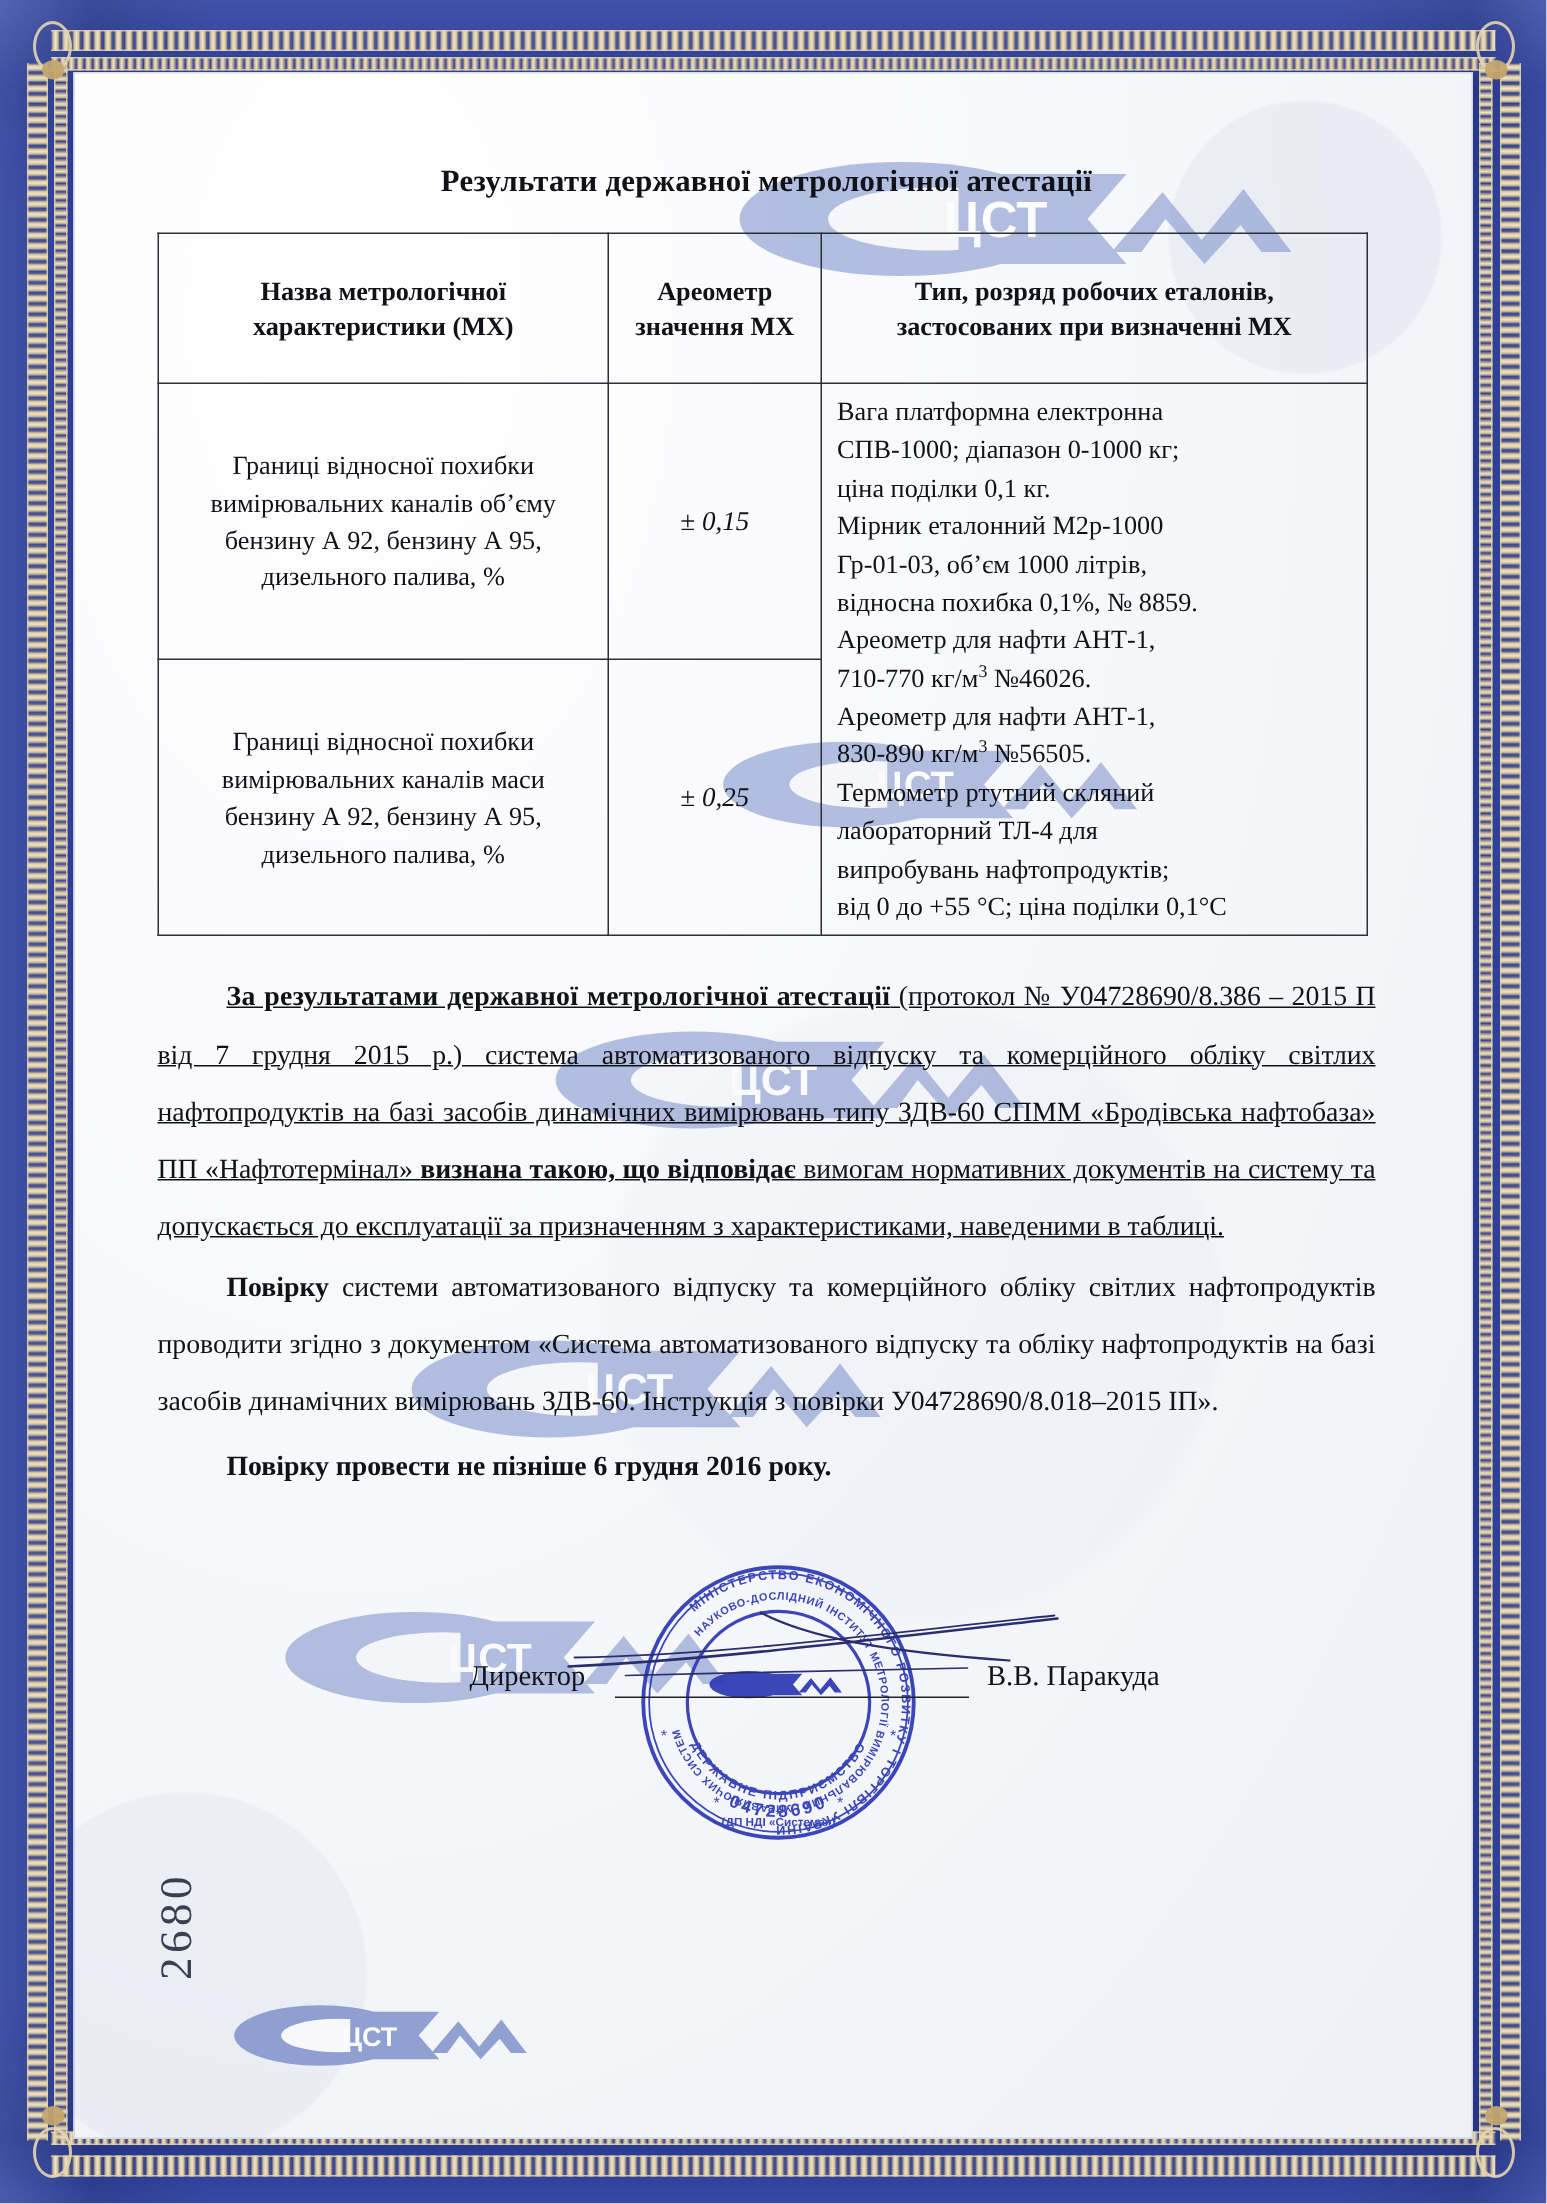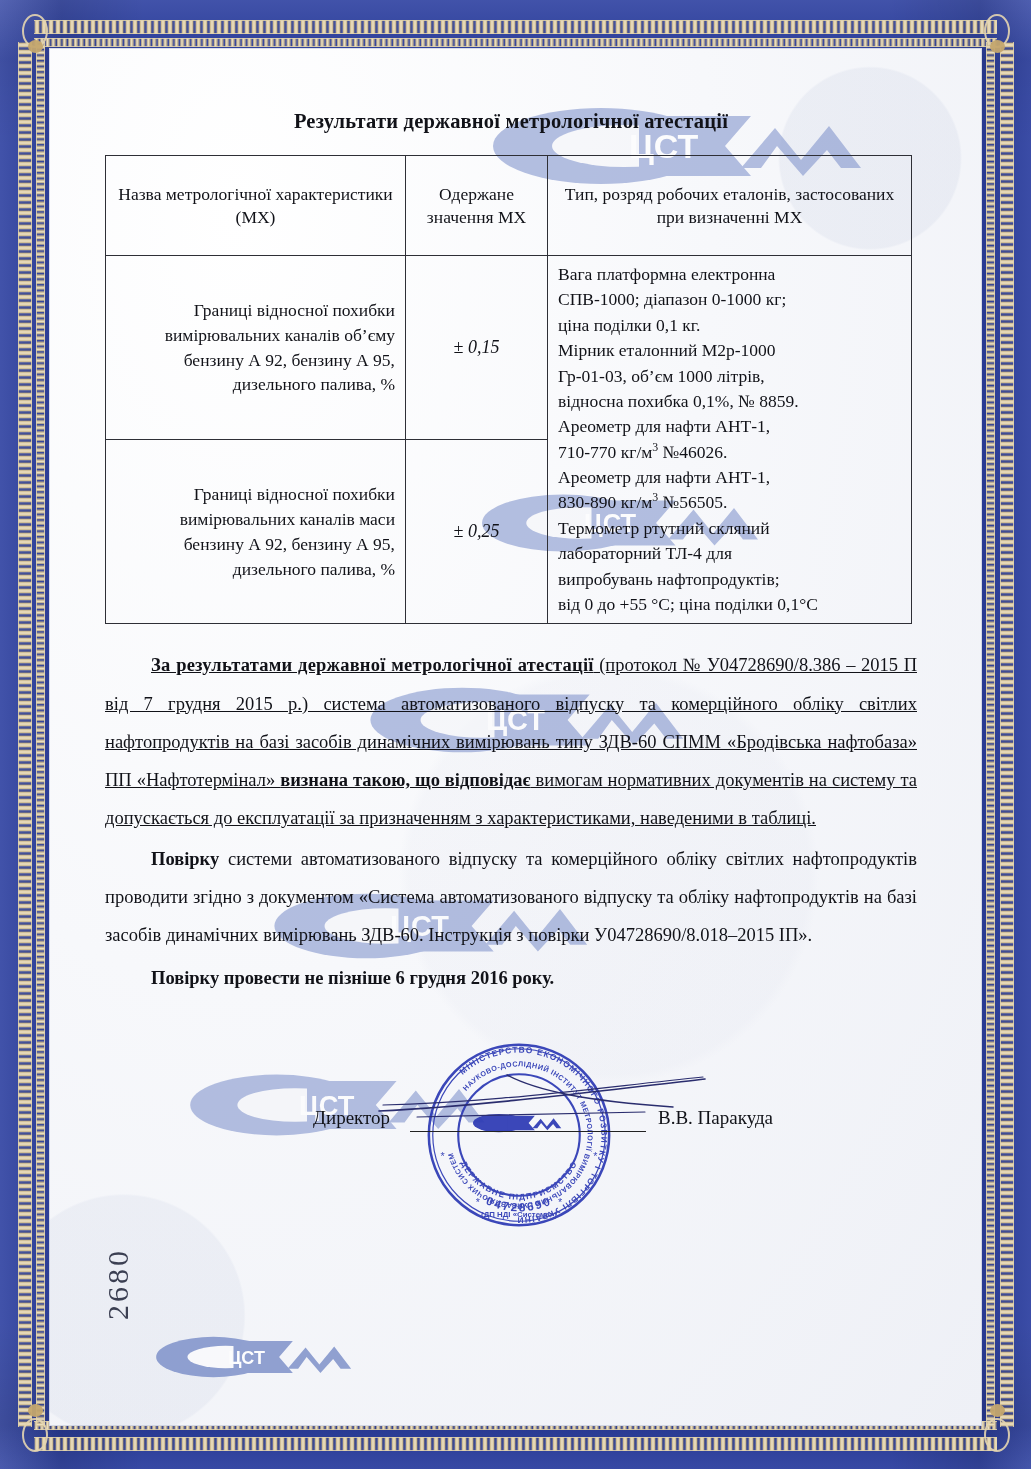--- a/index.html
+++ b/index.html
@@ -147,34 +147,34 @@
     table-layout: fixed;
     background: transparent;
   }
   #results-table td, #results-table th {
     border: 1.6px solid #2e2f36;
     vertical-align: middle;
     padding: 6px 10px;
     color: #111218;
   }
   #results-table th {
-    font-weight: normal;
+    font-weight: bold;
     font-size: 17.5px;
     line-height: 1.3;
     text-align: center;
     height: 100px;
   }
   .col-name  { width: 300px; }
   .col-value { width: 142px; }
   .col-std   { width: 364px; }
 
   td.cell-name {
     font-size: 17.5px;
     line-height: 1.42;
-    text-align: right;
+    text-align: center;
     vertical-align: middle;
     padding-left: 12px;
   }
   td.cell-value {
     font-size: 18px;
     text-align: center;
     vertical-align: middle;
     font-style: italic;
   }
   td.cell-std {
@@ -363,21 +363,21 @@
 
     <table id="results-table">
       <colgroup>
         <col class="col-name">
           <col class="col-value">
           <col class="col-std">
       </colgroup>
       <thead>
         <tr>
           <th>Назва метрологічної характеристики (МХ)</th>
-          <th>Одержане значення МХ</th>
+          <th>Ареометр значення МХ</th>
           <th>Тип, розряд робочих еталонів, застосованих при визначенні МХ</th>
         </tr>
       </thead>
       <tbody>
         <tr>
           <td class="cell-name">Границі відносної похибки вимірювальних каналів об’єму бензину А 92, бензину А 95, дизельного палива, %</td>
           <td class="cell-value">± 0,15</td>
           <td class="cell-std" rowspan="2">
             <div class="std-line">Вага платформна електронна</div>
             <div class="std-line">СПВ-1000; діапазон 0-1000 кг;</div>

